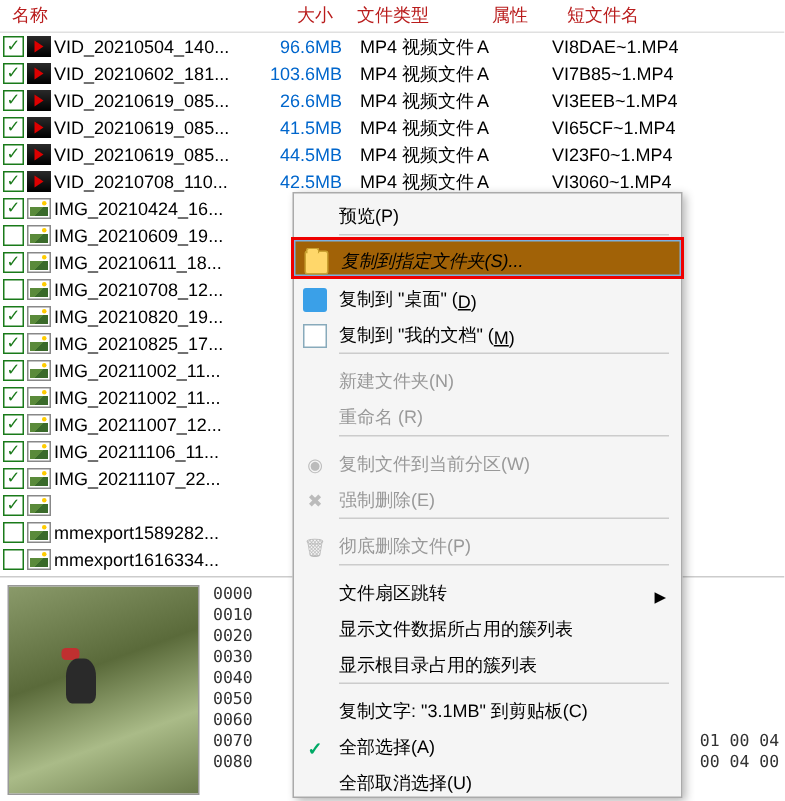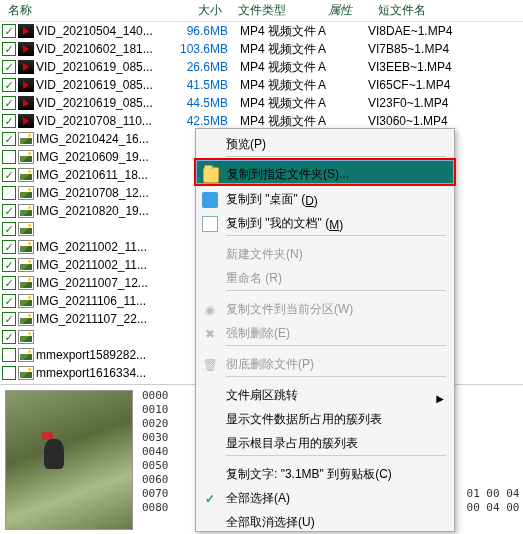--- a/index.html
+++ b/index.html
@@ -1,42 +1,42 @@
 <!DOCTYPE html>
 <html><head>
 <meta charset="utf-8">
 <style>
 * { margin: 0; padding: 0; box-sizing: border-box; font-family: "Microsoft YaHei", "SimSun", sans-serif; font-size: 12px; }
 body { background: #fff; width: 523px; height: 534px; overflow: hidden; position: relative; }
 .header { display: flex; background: #fff; border-bottom: 1px solid #e0e0e0; height: 22px; align-items: center; }
-.header > div { padding: 2px 8px; color: #14532d; }
+.header > div { padding: 2px 8px; color: #b91c1c; }
 .col-name { width: 170px; }
 .col-size { width: 60px; text-align: right; }
 .col-type { width: 90px; padding-left: 12px; }
-.col-attr { width: 50px; font-style: italic; }
+.col-attr { width: 50px; }
 .col-short { width: 120px; }
 .rows { }
 .row { display: flex; height: 18px; align-items: center; }
 .chk { width: 14px; height: 14px; border: 1px solid #1a7a1a; margin-left: 2px; display: flex; align-items: center; justify-content: center; }
 .chk.checked::after { content: "✓"; color: #1a7a1a; font-size: 11px; line-height: 1; }
 .icon { width: 16px; height: 14px; margin: 0 2px; display: inline-flex; align-items: center; justify-content: center; }
 .icon-video { background: linear-gradient(#2a2a2a,#000); position: relative; }
 .icon-video::after { content: ""; position: absolute; left: 5px; top: 3px; border-left: 6px solid #d00; border-top: 4px solid transparent; border-bottom: 4px solid transparent; }
 .icon-img { background: #fff; border: 1px solid #888; position: relative; }
 .icon-img::after { content: ""; position: absolute; left: 1px; top: 5px; right: 1px; bottom: 1px; background: linear-gradient(135deg,#5a8a3a 50%,#3a6a2a 50%); }
 .icon-img::before { content: ""; position: absolute; right: 2px; top: 1px; width: 3px; height: 3px; background: #fc0; border-radius: 50%; }
 .fname { width: 132px; white-space: nowrap; overflow: hidden; color: #000000; }
 .fsize { width: 60px; text-align: right; color: #0066cc; }
 .ftype { width: 90px; padding-left: 12px; color: #000; }
 .fattr { width: 50px; color: #000; }
 .fshort { width: 120px; color: #000; }
 .context-menu { position: absolute; left: 195px; top: 128px; width: 260px; background: #f5f5f5; border: 1px solid #aaa; box-shadow: 2px 2px 6px rgba(0,0,0,0.3); z-index: 10; }
 .ctx-item { display: flex; align-items: flex-end; height: 24px; padding: 0 8px 0 30px; position: relative; color: #000; }
 .ctx-item.disabled { color: #999; }
-.ctx-item.highlighted { background: #0f766e; border: 1px solid #7bb0e0; outline: 2px solid #e00; outline-offset: 0; }
+.ctx-item.highlighted { background: #a16207; border: 1px solid #7bb0e0; outline: 2px solid #e00; outline-offset: 0; font-style: italic; }
 .ctx-sep { height: 1px; background: #ccc; margin: 3px 8px 3px 30px; }
 .ctx-icon { position: absolute; left: 6px; width: 16px; height: 16px; display: flex; align-items: center; justify-content: center; }
 .ctx-arrow { position: absolute; right: 10px; color: #000; font-size: 10px; }
 .ctx-folder { background: #ffd76a; border: 1px solid #c9a030; border-radius: 2px; }
 .ctx-folder::before { content: ""; position: absolute; left: 0; top: -3px; width: 7px; height: 3px; background: #ffd76a; border: 1px solid #c9a030; border-bottom: none; border-radius: 2px 2px 0 0; }
 .ctx-desktop { background: #3aa0e8; border-radius: 2px; }
 .ctx-docs { background: #fff; border: 1px solid #8ab; }
 .ctx-check { color: #0a6; font-weight: bold; }
 .preview-area { position: absolute; left: 0; bottom: 0; width: 523px; height: 150px; display: flex; border-top: 1px solid #ccc; background: #fff; }
 .preview-img { width: 128px; height: 140px; margin: 5px; background: linear-gradient(160deg, #8a9a6a 0%, #5a6a3a 40%, #aabb88 70%, #6a7a4a 100%); position: relative; border: 1px solid #999; }
@@ -152,20 +152,21 @@
       <span class="icon icon-img"></span>
       <span class="fname">IMG_20210820_19...</span>
       <span class="fsize"></span>
       <span class="ftype"></span>
       <span class="fattr"></span>
       <span class="fshort">M758E~1.JPG</span>
     </div>
     <div class="row">
       <span class="chk checked"></span>
       <span class="icon icon-img"></span>
+      <span class="fname">IMG_20210825_17...</span>
       <span class="fsize"></span>
       <span class="ftype"></span>
       <span class="fattr"></span>
       <span class="fshort">ME5D0~1.JPG</span>
     </div>
     <div class="row">
       <span class="chk checked"></span>
       <span class="icon icon-img"></span>
       <span class="fname">IMG_20211002_11...</span>
       <span class="fsize"></span>

